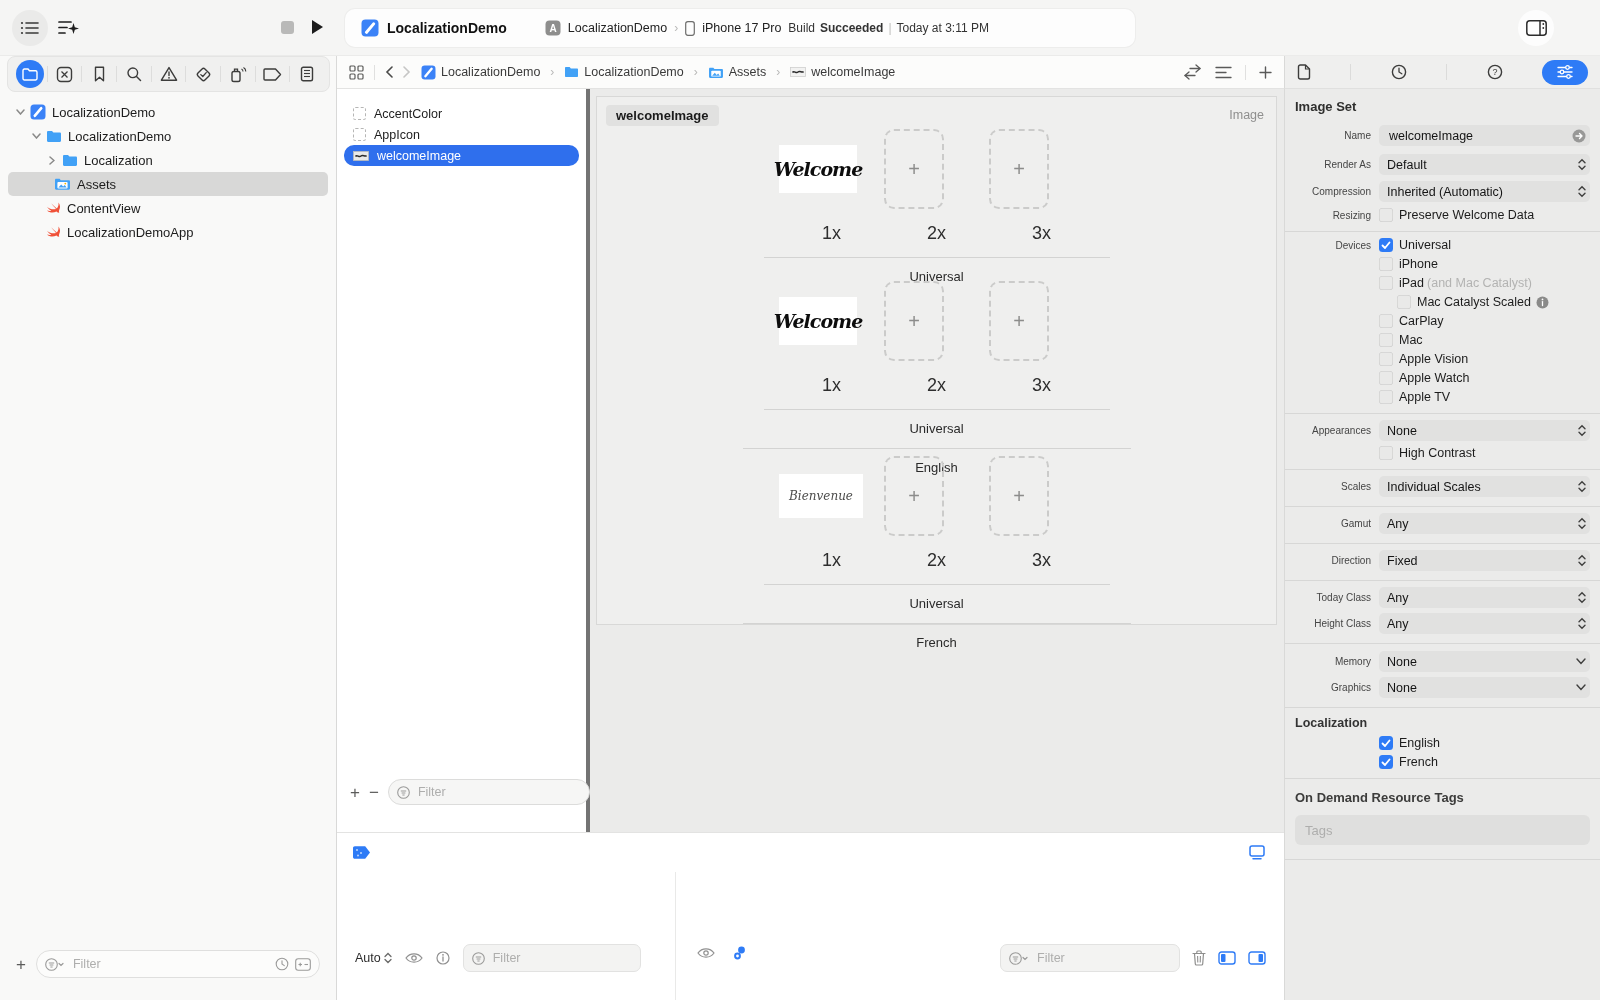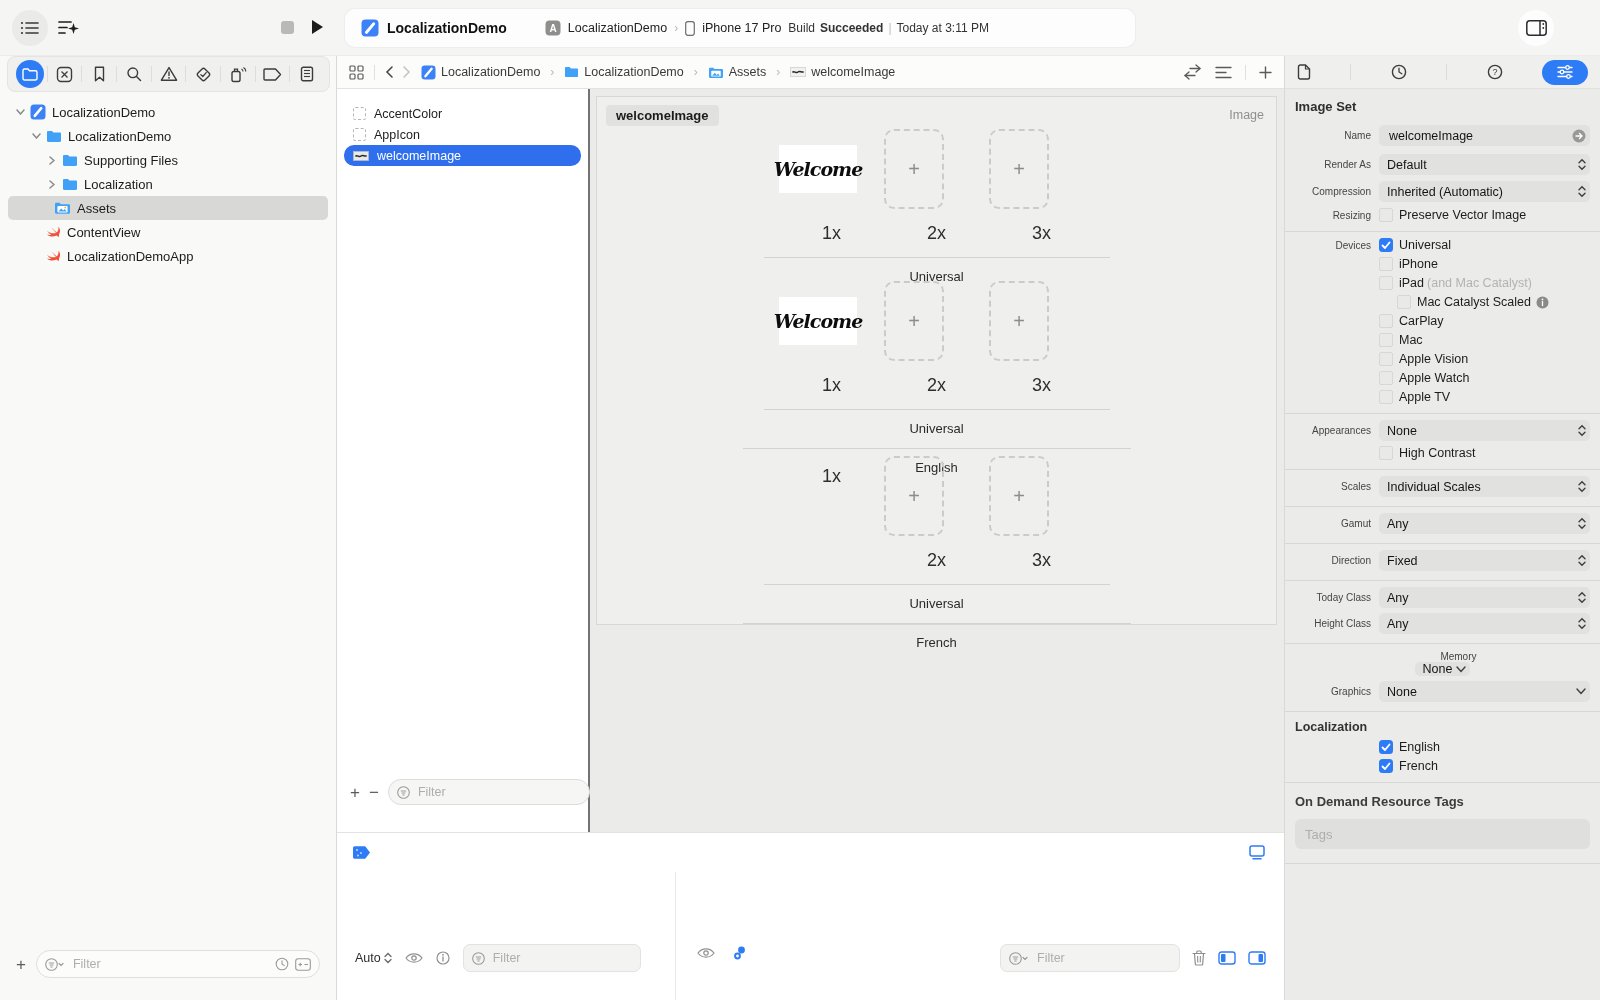--- a/index.html
+++ b/index.html
@@ -44,21 +44,21 @@
   .jb-sep { width:1px; height:15px; background:#e0e0df; }
   .crumb { display:flex; align-items:center; gap:5px; }
   .jump-right { margin-left:auto; display:flex; align-items:center; gap:13px; }
 
   
   .insp-tabs { position:absolute; left:1284px; top:56px; width:316px; height:33px; background:#efefee; border-bottom:1px solid #e0e0df; border-left:1px solid #d9d9d8; display:flex; align-items:center; justify-content:space-between; padding:0 12px; }
   .insp-tabs .vsep { width:1px; height:16px; background:#dbdbda; }
   .insp-sel { width:46px; height:25px; border-radius:13px; background:#2e7bf6; display:flex; align-items:center; justify-content:center; }
 
   
-  .assetcol { position:absolute; left:337px; top:89px; width:253px; height:743px; background:#fff; border-right:2px solid #737373; }
+  .assetcol { position:absolute; left:337px; top:89px; width:253px; height:743px; background:#fff; border-right:4px solid #737373; }
   .arow { height:21px; display:flex; align-items:center; padding-left:16px; gap:8px; font-size:12.5px; color:#1d1d1d; }
   .arow.sel { background:#2f6fed; color:#fff; border-radius:10px; margin:0 7px; padding-left:9px; }
   .dashed-sq { width:13px; height:13px; border:1px dashed #b6b6b5; border-radius:2.5px; }
   .assetfilter { position:absolute; left:13px; bottom:27px; width:232px; display:flex; align-items:center; gap:9px; }
   .assetfilter .capsule { height:26px; border-radius:13px; background:#f6f6f5; border-color:#dcdcdb; }
   .minus-glyph { color:#5c5c5b; font-size:17px; line-height:1; }
 
   
   .canvas { position:absolute; left:590px; top:89px; width:694px; height:743px; background:#ebebea; }
   .docpanel { position:absolute; left:6px; top:7px; width:681px; height:529px; background:#efefee; border:1px solid #d8d8d7; }
@@ -98,21 +98,21 @@
   .ifield { flex:1; height:21px; background:#e1e1e0; border-radius:5px; display:flex; align-items:center; padding:0 4px 0 8px; font-size:12.5px; color:#141414; gap:4px; }
   .ifield .val { flex:1; white-space:nowrap; overflow:hidden; }
   .ifield input { border:none; outline:none; background:transparent; font-size:12.5px; font-family:"Liberation Sans",sans-serif; color:#141414; flex:1; min-width:0; }
   .chk { width:14px; height:14px; border-radius:3.5px; background:#e9e9e8; box-shadow:inset 0 0 0 0.5px #c6c6c5; display:flex; align-items:center; justify-content:center; flex-shrink:0; }
   .chk.checked { background:#2e7bf6; box-shadow:none; }
   .chklabel { font-size:12.5px; color:#1c1c1c; margin-left:6px; }
   .suffix { font-size:12.5px; color:#b3b3b2; margin-left:3px; }
   .sub { margin-left:84px; }
   .sub2 { margin-left:102px; }
   .ihr { border:none; border-top:1px solid #d7d7d6; margin:9px -10px 0; }
-  .mt5{margin-top:5px;} .mt6{margin-top:6px;} .mt7{margin-top:7px;flex-direction:column;} .mt8{margin-top:8px;} .mt11{margin-top:11px;}
+  .mt5{margin-top:5px;} .mt6{margin-top:6px;} .mt7{margin-top:7px;} .mt8{margin-top:8px;} .mt11{margin-top:11px;}
   .loc-title { margin-top:8px; font-weight:bold; font-size:12.5px; color:#333; }
   .odr-title { margin-top:11px; font-weight:bold; font-size:13px; color:#3c3c3b; }
   .tagsfield { margin-top:10px; }
   .tagsfield input { width:100%; height:30px; background:#dfdfde; border:none; border-radius:6px; padding:0 10px; font-size:13px; font-family:"Liberation Sans",sans-serif; color:#222; outline:none; }
   .icon-gray { color:#8f8f8e; }
 </style>
 </head>
 <body>
 
 <div class="window">
@@ -281,33 +281,20 @@
             <svg width="9" height="6" viewBox="0 0 9 6">
               <path d="M1 1 L4.5 5 L8 1" fill="none" stroke="#8a8a89" stroke-width="1.5" stroke-linecap="round"></path>
             </svg>
           </span>
         <span class="ficon">
             <svg width="16" height="13" viewBox="0 0 16 13">
               <path d="M1 2.2 C1 1.5 1.5 1 2.2 1 H6 L7.4 2.6 H13.8 C14.5 2.6 15 3.1 15 3.8 V10.8 C15 11.5 14.5 12 13.8 12 H2.2 C1.5 12 1 11.5 1 10.8 Z" fill="#41a1f6"></path>
             </svg>
           </span>
         <span>LocalizationDemo</span>
-      </div>
-      <div class="trow" style="padding-left:46px;">
-        <span class="chev">
-            <svg width="6" height="9" viewBox="0 0 6 9">
-              <path d="M1 1 L5 4.5 L1 8" fill="none" stroke="#8a8a89" stroke-width="1.5" stroke-linecap="round"></path>
-            </svg>
-          </span>
-        <span class="ficon">
-            <svg width="16" height="13" viewBox="0 0 16 13">
-              <path d="M1 2.2 C1 1.5 1.5 1 2.2 1 H6 L7.4 2.6 H13.8 C14.5 2.6 15 3.1 15 3.8 V10.8 C15 11.5 14.5 12 13.8 12 H2.2 C1.5 12 1 11.5 1 10.8 Z" fill="#41a1f6"></path>
-            </svg>
-          </span>
-        <span>Supporting Files</span>
       </div>
       <div class="trow" style="padding-left:46px;">
         <span class="chev">
             <svg width="6" height="9" viewBox="0 0 6 9">
               <path d="M1 1 L5 4.5 L1 8" fill="none" stroke="#8a8a89" stroke-width="1.5" stroke-linecap="round"></path>
             </svg>
           </span>
         <span class="ficon">
             <svg width="16" height="13" viewBox="0 0 16 13">
               <path d="M1 2.2 C1 1.5 1.5 1 2.2 1 H6 L7.4 2.6 H13.8 C14.5 2.6 15 3.1 15 3.8 V10.8 C15 11.5 14.5 12 13.8 12 H2.2 C1.5 12 1 11.5 1 10.8 Z" fill="#41a1f6"></path>
@@ -563,20 +550,23 @@
         </div>
         <div class="div1"></div>
         <div class="idiom">Universal</div>
         <div class="div2"></div>
         <div class="locale">English</div>
       </div>
 
       <div class="group" style="top:357px;">
         <div class="slots">
           <div class="slot">
+            <div class="wellbox">
+                <div class="img-fr">Bienvenue</div>
+              </div>
             <div class="scale-label">1x</div>
           </div>
           <div class="slot">
             <div class="wellbox">
                 <div class="well-empty">+</div>
               </div>
             <div class="scale-label">2x</div>
           </div>
           <div class="slot">
             <div class="wellbox">
@@ -715,21 +705,21 @@
         <svg width="8" height="13" viewBox="0 0 8 13">
             <path d="M1 4.7 L4 1.7 L7 4.7" fill="none" stroke="#3f3f3e" stroke-width="1.4" stroke-linecap="round"></path>
             <path d="M1 8.3 L4 11.3 L7 8.3" fill="none" stroke="#3f3f3e" stroke-width="1.4" stroke-linecap="round"></path>
           </svg>
       </div>
     </div>
 
     <div class="irow mt6">
       <div class="ilabel">Resizing</div>
       <span class="chk"></span>
-      <span class="chklabel">Preserve Vector Image</span>
+      <span class="chklabel">Preserve Welcome Data</span>
     </div>
 
     <hr class="ihr">
 
     <div class="irow mt6">
       <div class="ilabel">Devices</div>
       <span class="chk checked">
           <svg width="10" height="9" viewBox="0 0 10 9">
             <path d="M1.5 4.5 L4 7 L8.5 1.5" fill="none" stroke="#fff" stroke-width="1.8" stroke-linecap="round" stroke-linejoin="round"></path>
           </svg>

